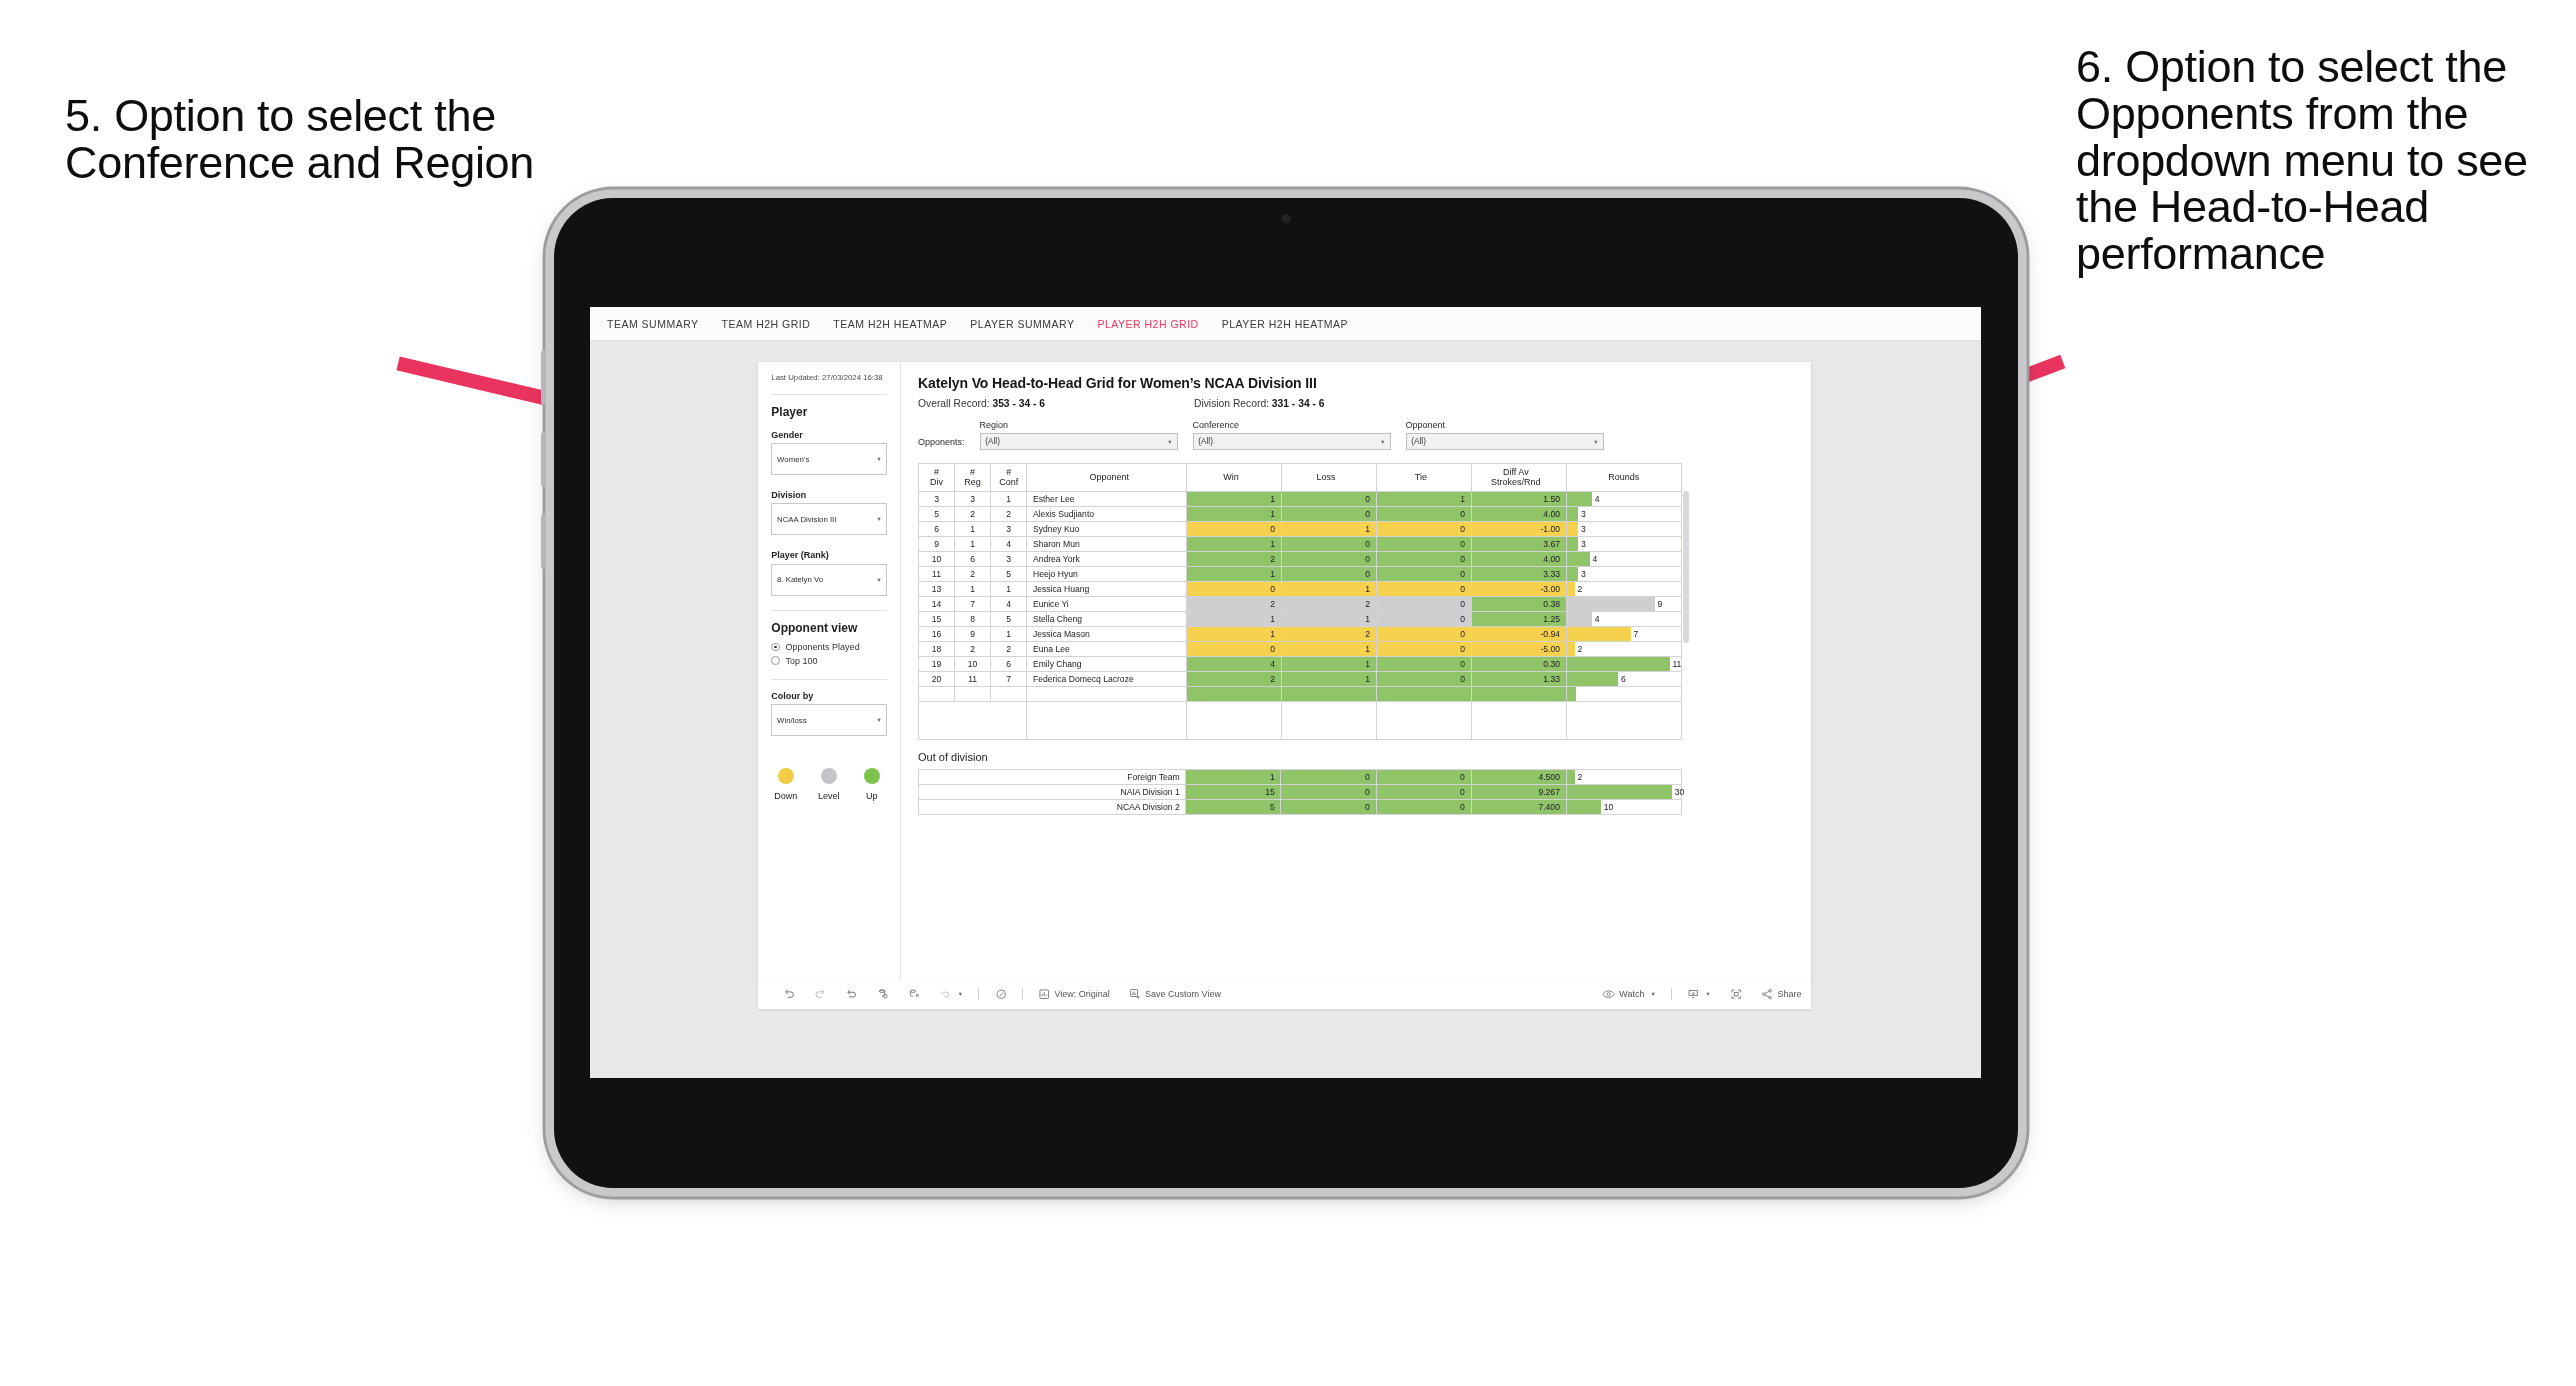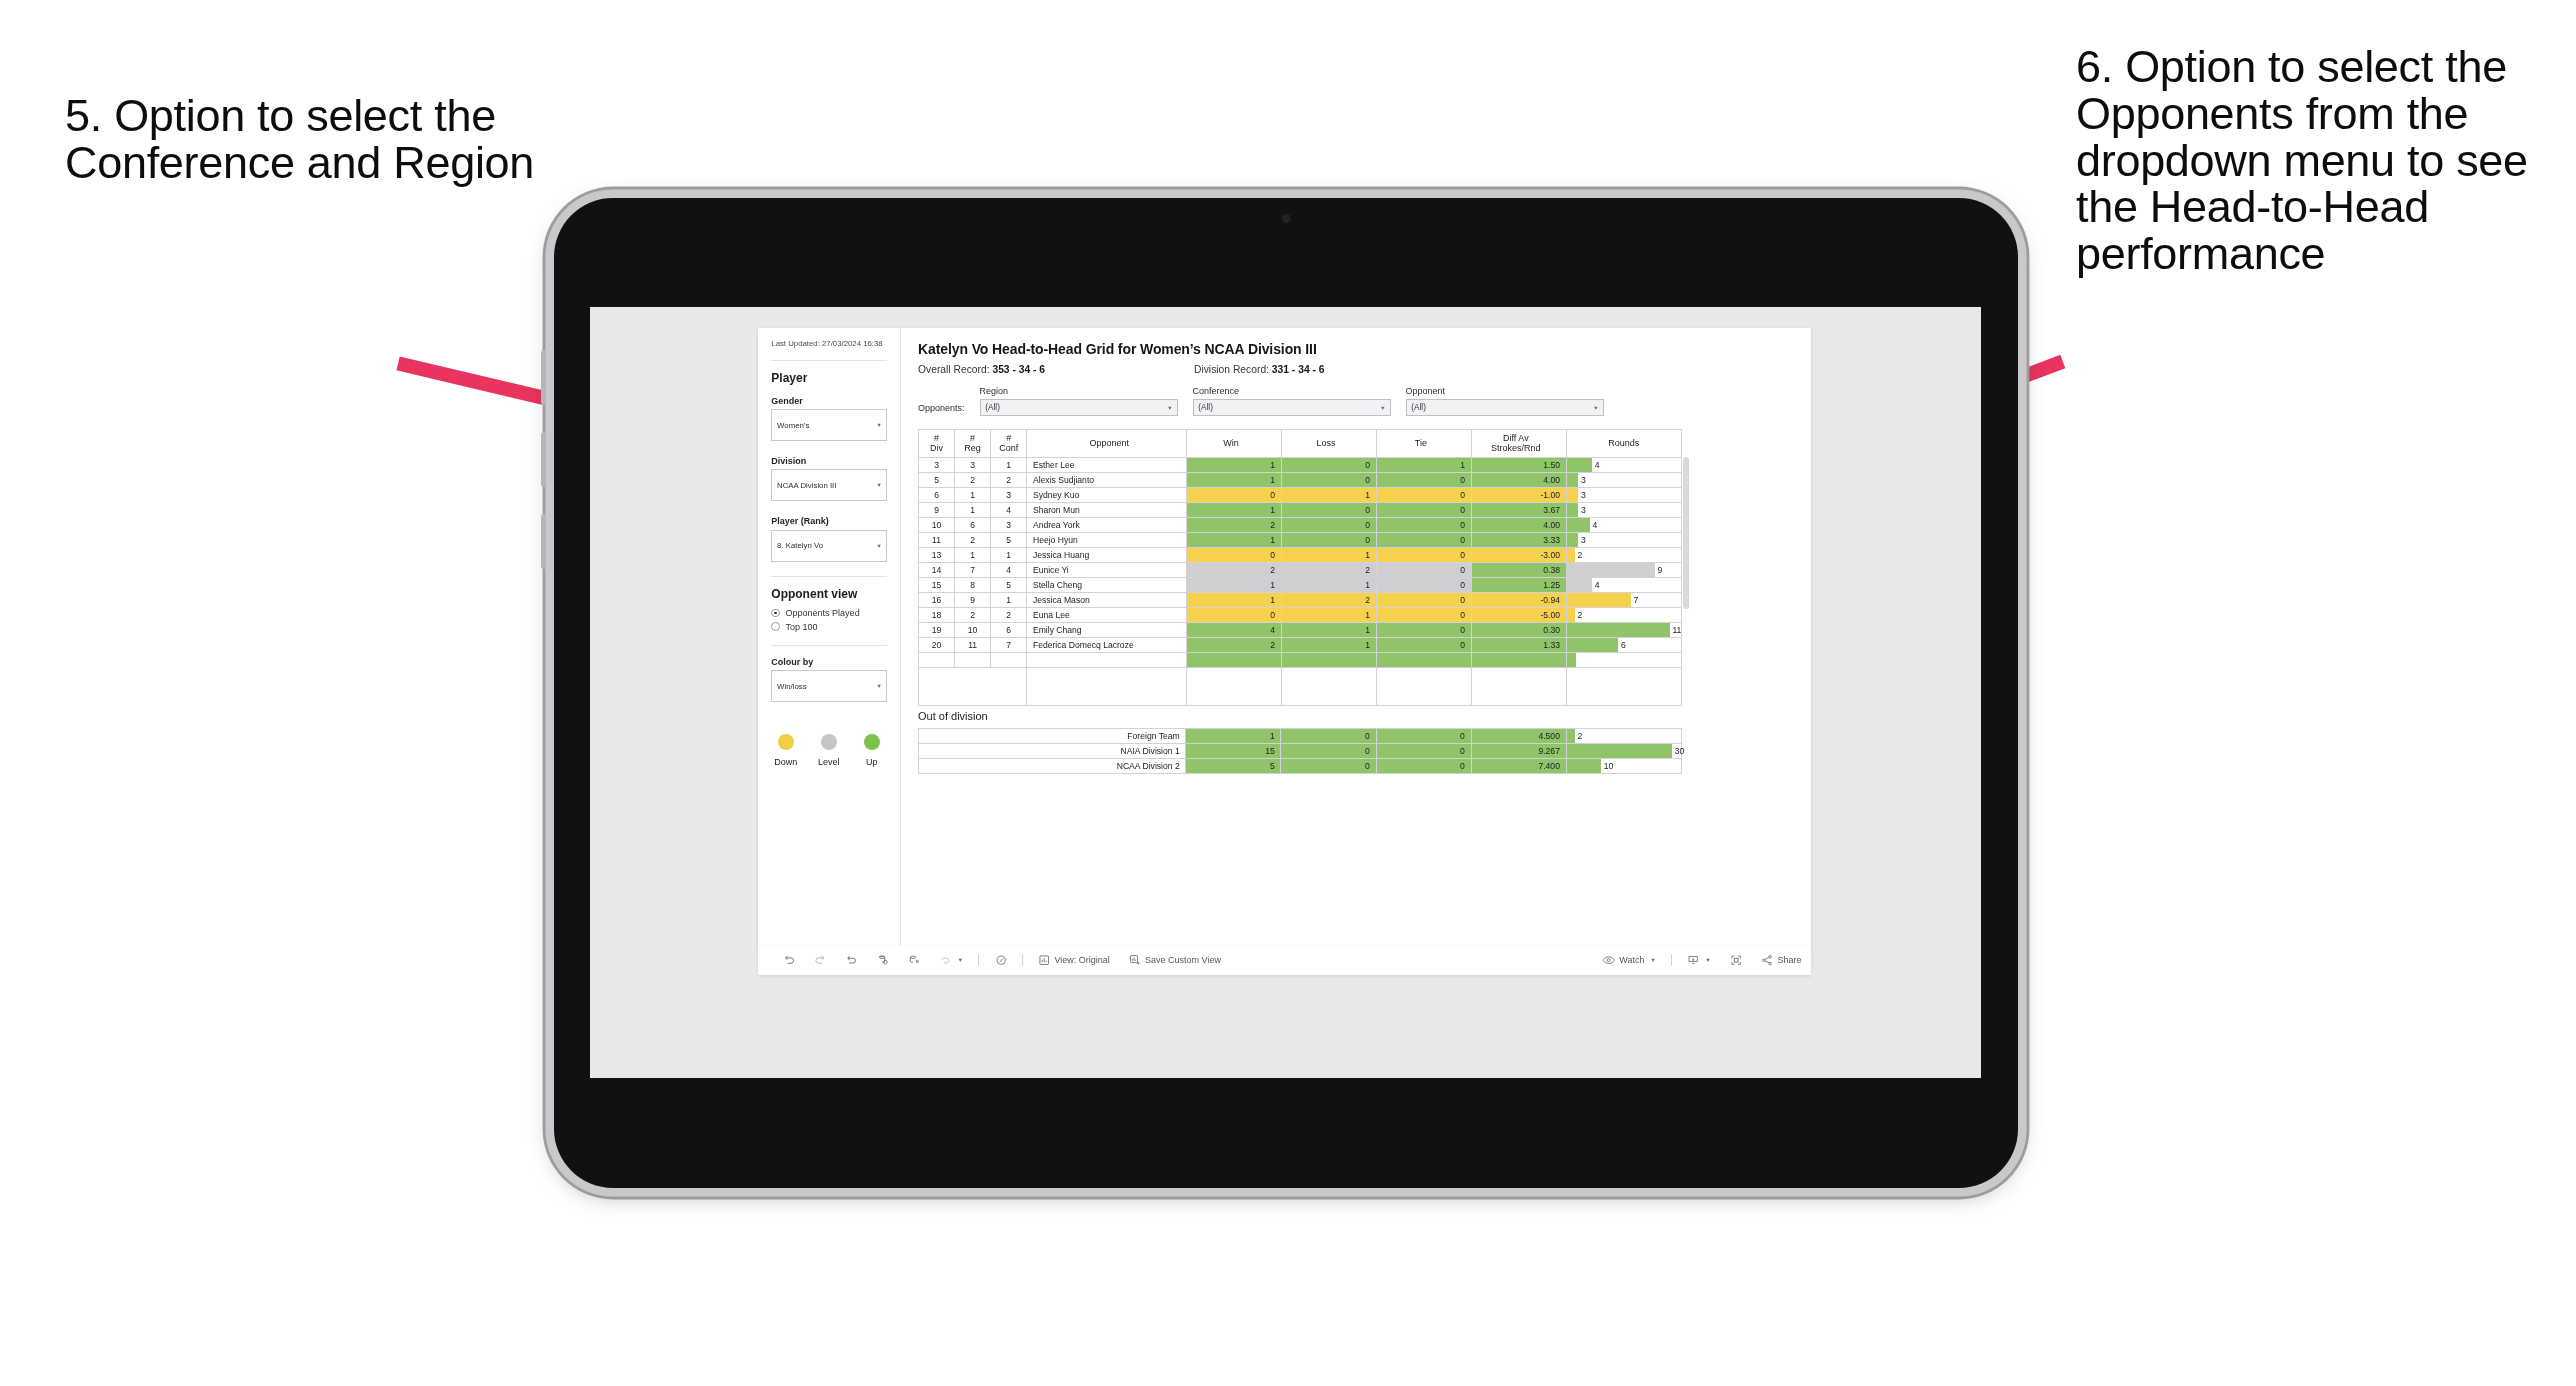--- a/index.html
+++ b/index.html
@@ -161,21 +161,21 @@
   .g { background: #90c468; }
   .y { background: #f5d14e; }
   .n { background: #cfcfd2; }
   .blank td { border-left: 1px solid #d3d3d7; border-right: 1px solid #d3d3d7; background: #fff; }
   .cut { height: 4.8px !important; overflow: hidden; }
   .scroll-y {
     position: absolute; right: -6.7px; top: 28.5px; width: 5.7px; height: 152px;
     background: #d9d9dd; border-radius: 2.9px;
   }
 
-  .ood-h { font-size: 11px; color: #1d1d21; margin-top: 4px; }
+  .ood-h { font-size: 11px; color: #1d1d21; margin-top: 11px; }
   table.ood { border-collapse: collapse; width: 764px; table-layout: fixed; font-size: 8.6px; color: #1d1d21; margin-top: 5.7px; }
   table.ood td { border: 1px solid #d3d3d7; height: 15px; padding: 0; margin-top: 21px; }
   .ood-lbl { width: 211px; text-align: right; padding-right: 5.7px !important; }
 
   
   #btoolbar {
     position: absolute; left: 168px; top: 639px; width: 1053px; height: 28.5px;
     background: #fff; display: flex; align-items: center;
     padding-left: 15px; gap: 0; font-size: 9px; color: #58585e;
     box-shadow: 0 1px 2.9px rgba(0,0,0,.10);
@@ -205,20 +205,28 @@
   </svg>
 
   <div id="tablet">
     <div class="vol-btn" id="vol1"></div>
     <div class="vol-btn" id="vol2"></div>
     <div class="vol-btn" id="vol3"></div>
 
     <div id="screen">
 
 
+      <div id="subnav">
+        <div class="subtab">TEAM SUMMARY</div>
+        <div class="subtab">TEAM H2H GRID</div>
+        <div class="subtab">TEAM H2H HEATMAP</div>
+        <div class="subtab">PLAYER SUMMARY</div>
+        <div class="subtab active">PLAYER H2H GRID</div>
+        <div class="subtab">PLAYER H2H HEATMAP</div>
+      </div>
 
       <div id="workspace">
 
         <div id="card">
 
           <div id="sidebar">
             <div class="lastupd">Last Updated: 27/03/2024 16:38</div>
             <div class="hr"></div>
 
             <div class="sb-h">Player</div>

